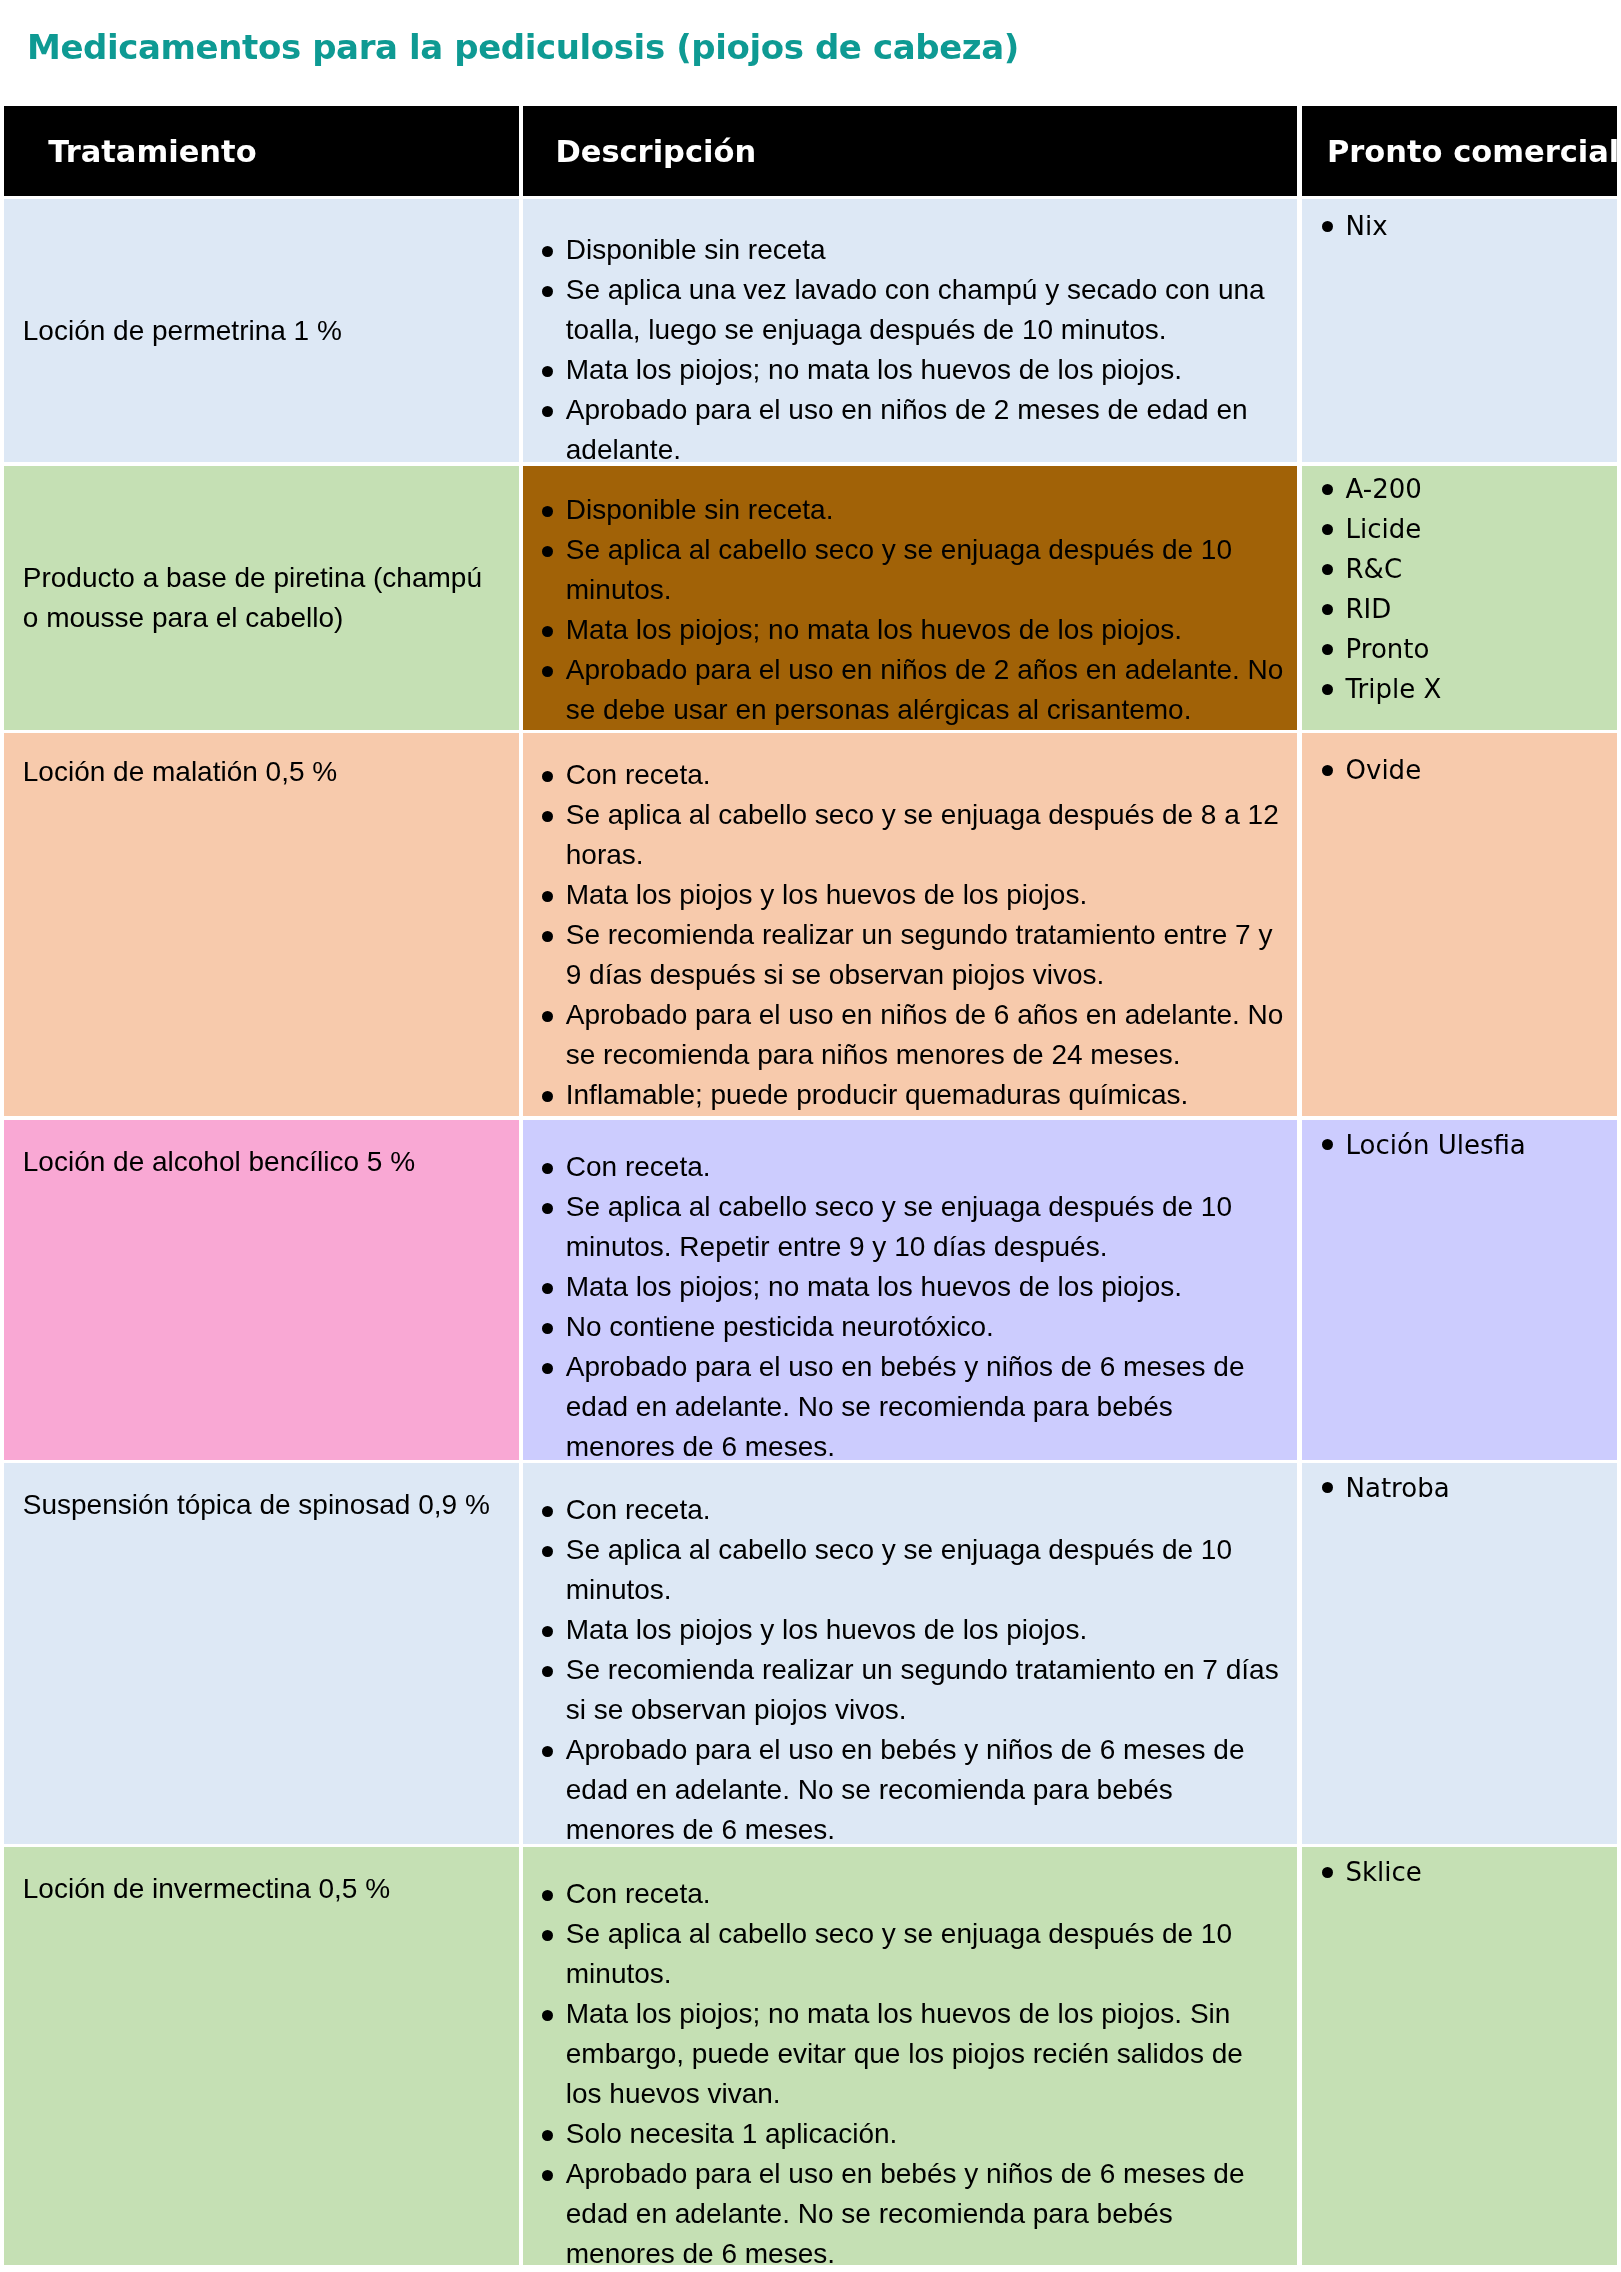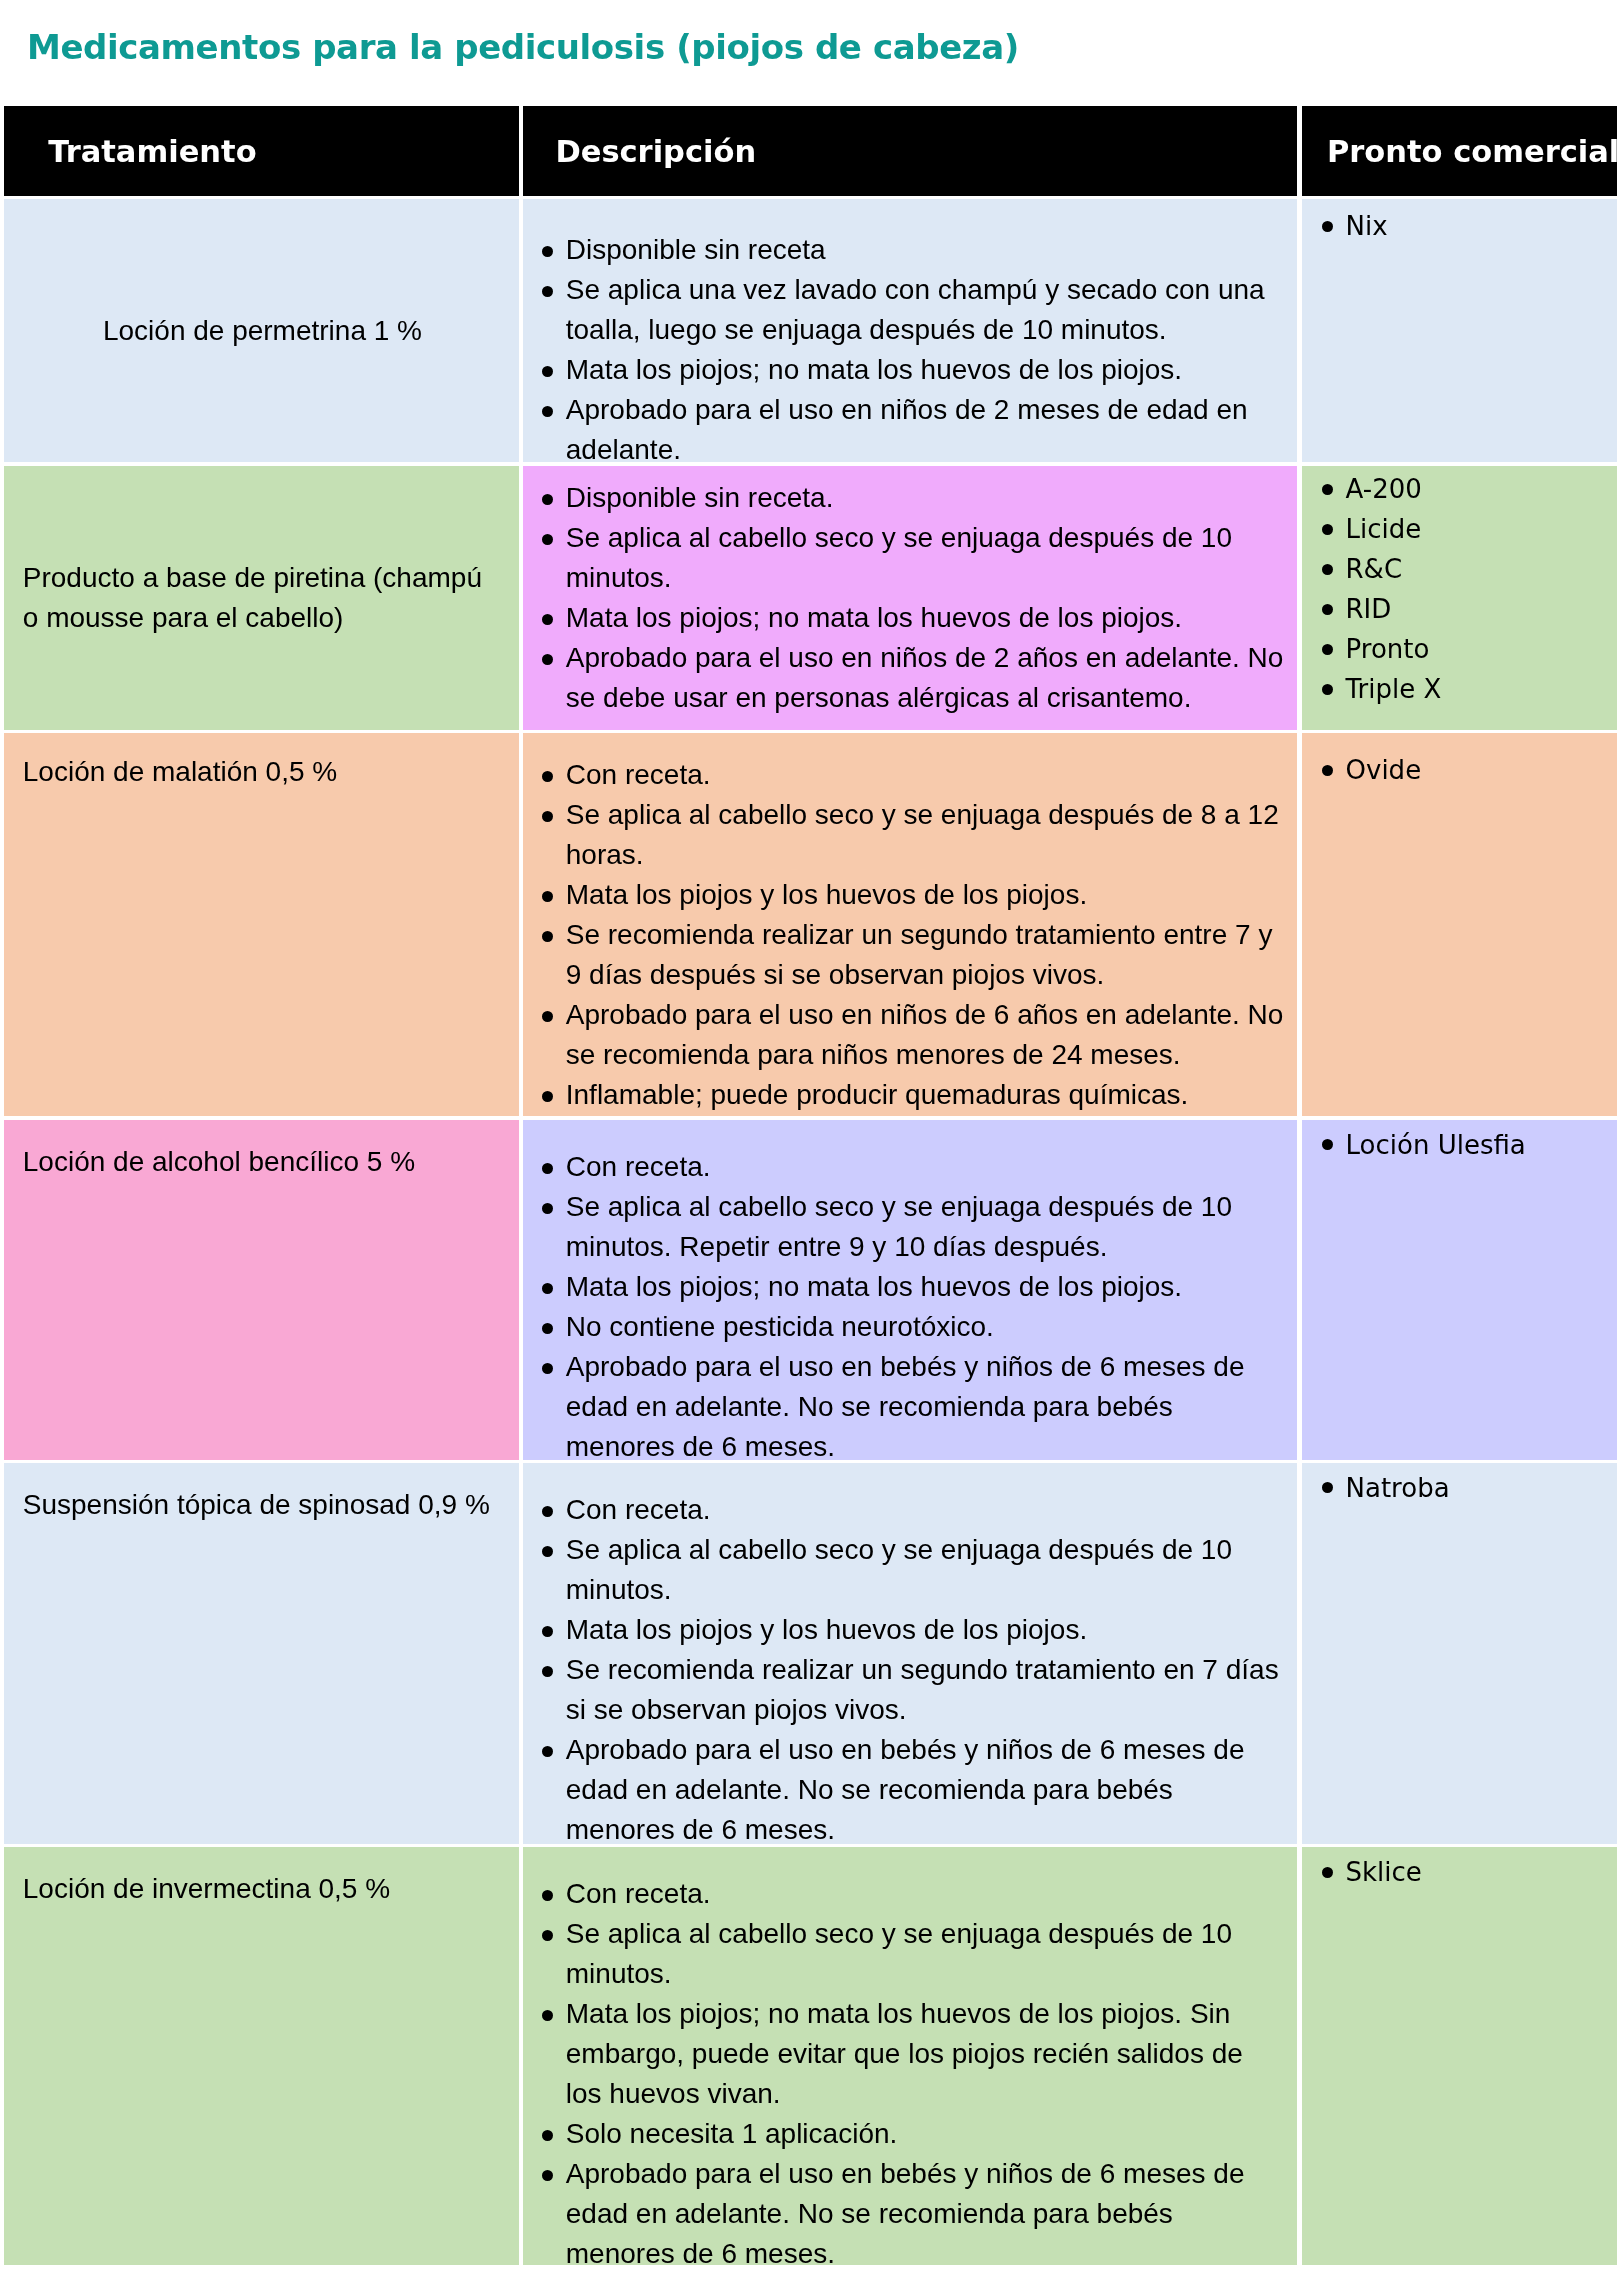--- a/index.html
+++ b/index.html
@@ -24,21 +24,21 @@
       font-family: "DejaVu Sans", sans-serif; font-weight: bold; font-size: 30.5px;
       white-space: nowrap; overflow: hidden; text-align: right;
     }
     .hcell.c1 { padding-left: 44px; }
     .hcell.c2 { padding-left: 32px; }
     .hcell.c3 { padding-left: 25.4px; }
     .cell { position: relative; font-size: 28px; line-height: 40px; box-sizing: border-box; }
     .cell.treat { padding: 0 17px 0 18.6px; }
     .cell.desc { padding: 0 13.5px 0 17px; }
     .cell.brand { padding: 0 8.5px 0 18.6px; font-family: "DejaVu Sans", sans-serif; font-size: 26px; }
-    .vcenter { display: flex; align-items: center; justify-content: center; }
+    .vcenter { display: flex; align-items: center; }
     ul { list-style: none; margin: 0; padding: 0; }
     li { position: relative; padding-left: 25.4px; }
     li::before {
       content: ""; position: absolute; left: 1.7px; top: 16px;
       width: 11px; height: 11px; border-radius: 50%; background: #000;
     }
     .brand li { padding-left: 25.4px; }
     .brand li::before { top: 14.4px; }
     .r1 { height: 263px; }
     .r2 { height: 264px; }
@@ -71,21 +71,21 @@
   </div>
   <div class="cell brand r1" style="background:#dde8f5; padding-top:6.8px">
     <ul>
       <li>Nix</li>
     </ul>
   </div>
 
   <div class="cell treat r2 vcenter" style="background:#c5e0b4">
     <span>Producto a base de piretina (champú o mousse para el cabello)</span>
   </div>
-  <div class="cell desc r2" style="background:#f0abfc; padding-top:12px">
+  <div class="cell desc r2" style="background:#a16207; padding-top:24px">
     <ul>
       <li>Disponible sin receta.</li>
       <li>Se aplica al cabello seco y se enjuaga después de 10 minutos.</li>
       <li>Mata los piojos; no mata los huevos de los piojos.</li>
       <li>Aprobado para el uso en niños de 2 años en adelante. No se debe usar en personas alérgicas al crisantemo.</li>
     </ul>
   </div>
   <div class="cell brand r2" style="background:#c5e0b4; padding-top:3.4px">
     <ul>
       <li>A-200</li>

